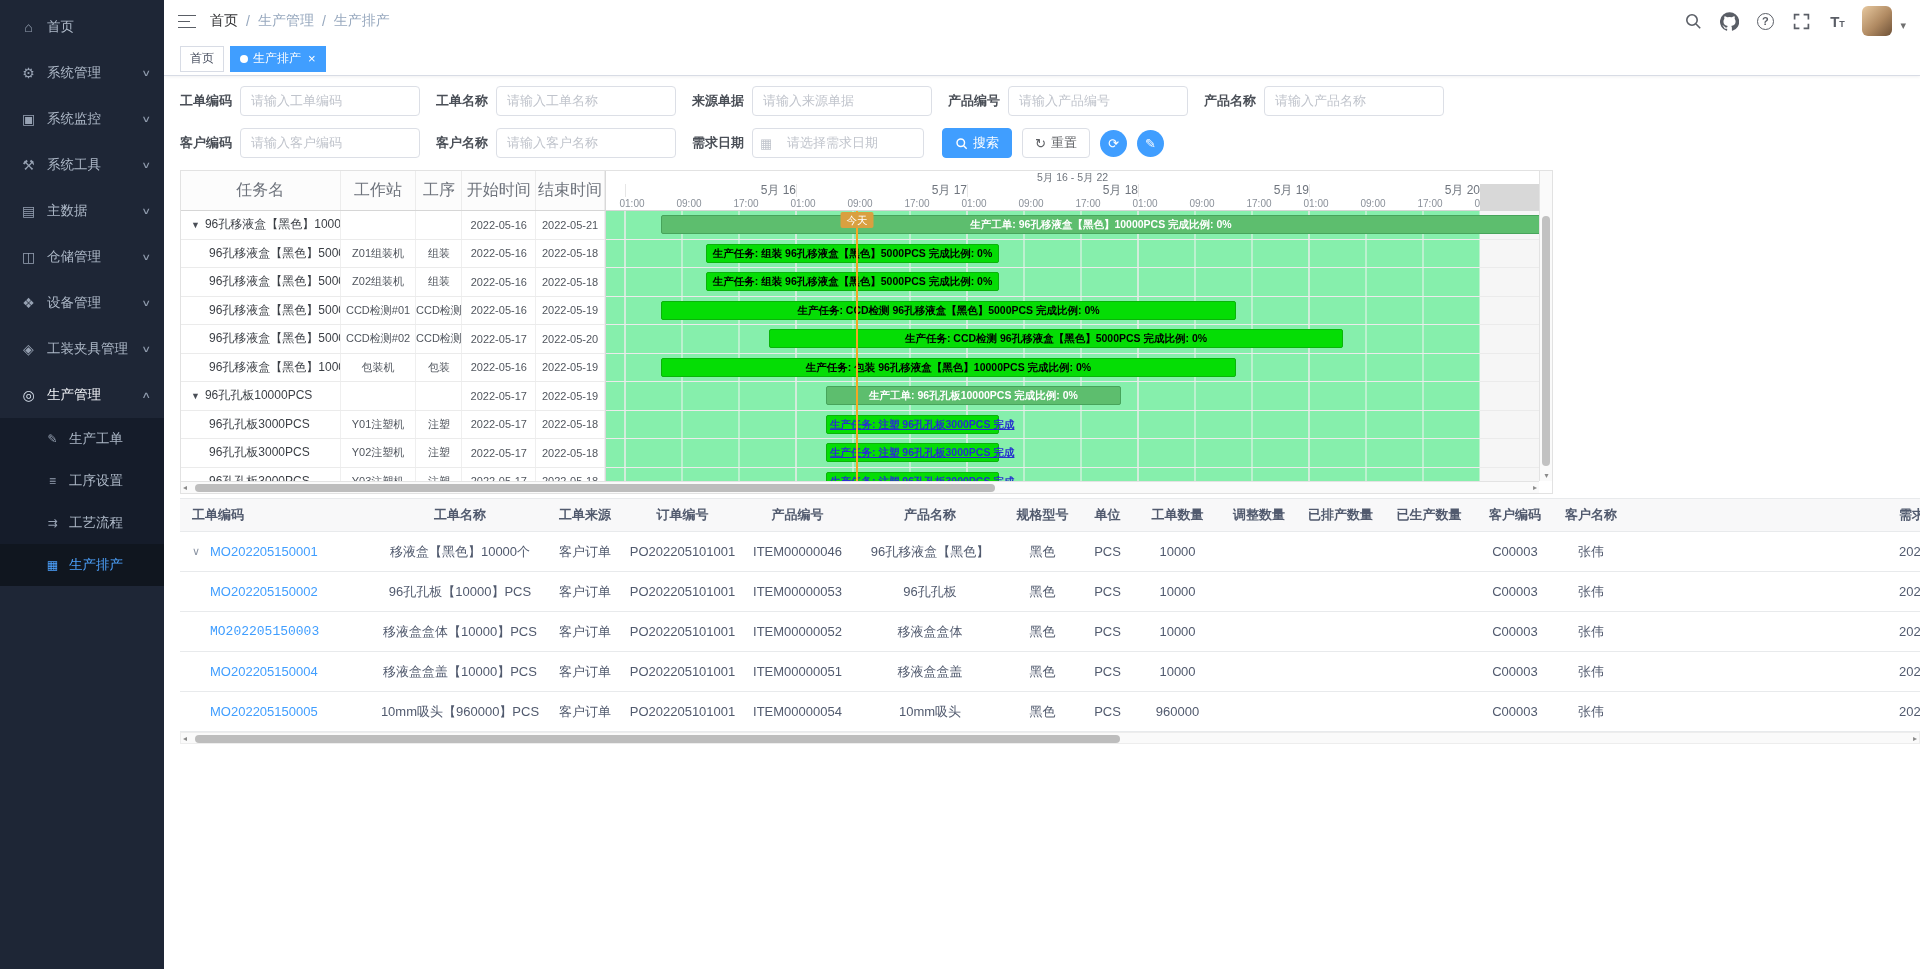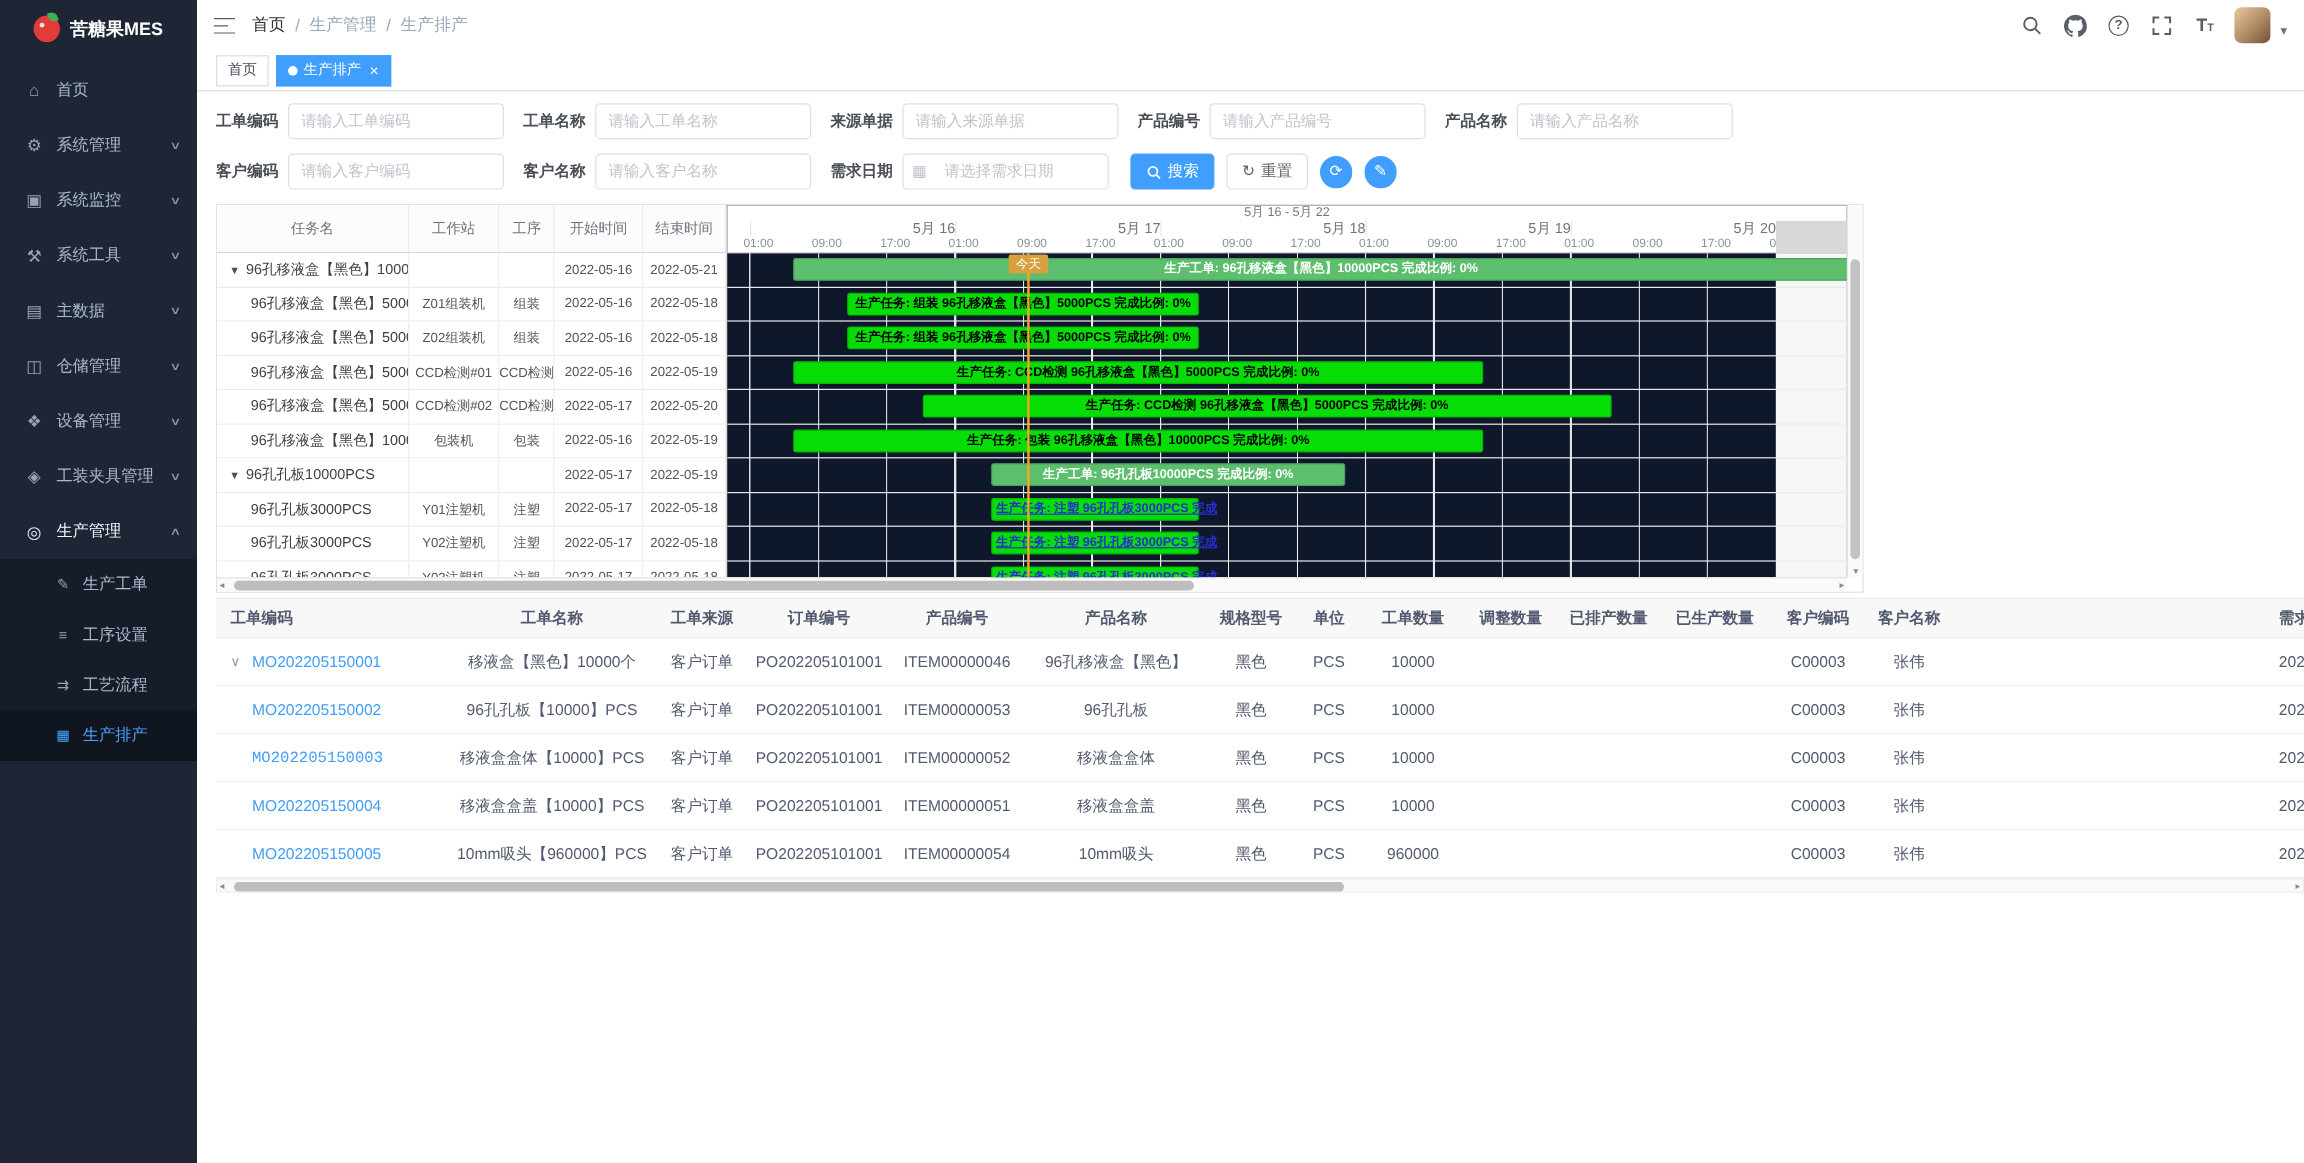--- a/index.html
+++ b/index.html
@@ -58,29 +58,29 @@
 .f-actions{display:flex;align-items:center;gap:10px;margin-left:2px}
 .btn{height:30px;border-radius:4px;font-size:13px;display:flex;align-items:center;gap:5px;padding:0 12px;cursor:pointer;border:1px solid transparent;font-family:inherit}
 .btn.primary{background:#409eff;color:#fff;border-color:#409eff}
 .btn.plain{background:#fff;color:#606266;border-color:#dcdfe6}
 .btn.circle{width:27px;height:27px;border-radius:50%;background:#409eff;color:#fff;justify-content:center;padding:0;font-size:13px}
 .ri{font-size:13px}
 
 .gantt{margin-top:12px;width:1373px;height:324px;position:relative;border:1px solid #e2e2e2;background:#fff}
 .g-grid{position:absolute;left:0;top:0;bottom:12px;width:425px;border-right:1px solid #d9d9d9;overflow:hidden;background:#fff}
 .g-grid-head{height:40px;display:flex;border-bottom:1px solid #d6d6d6;background:#fcfcfc}
-.gh-cell{display:flex;align-items:center;justify-content:center;font-size:12px;color:#6e737c;border-right:1px solid #ececec;height:100%}
+.gh-cell{display:flex;align-items:center;justify-content:center;font-size:16px;color:#6e737c;border-right:1px solid #ececec;height:100%}
 .gg-row{display:flex;height:28.5px;border-bottom:1px solid #ebebeb;cursor:pointer;background:#fff}
 .gg-cell{display:flex;align-items:center;border-right:1px solid #efefef;height:100%;overflow:hidden;white-space:nowrap}
 .gg-name{font-size:12px;color:#3b3f45}
 .gg-name.lvl0{padding-left:10px}
 .gg-name.lvl1{padding-left:28px}
 .tri{font-size:9px;color:#4a4f57;margin-right:5px}
 .gg-c{justify-content:center;font-size:11px;color:#51565e}
-.g-chart{position:absolute;left:425px;top:0;right:13px;bottom:12px;overflow:hidden;background:#0f172a}
+.g-chart{position:absolute;left:425px;top:0;right:13px;bottom:12px;overflow:hidden;background:#86efac}
 .g-scale{height:40px;position:relative;border-bottom:1px solid #d6d6d6;background:#fff}
 .sc-range{height:13px;text-align:center;font-size:10.5px;color:#6f757e;line-height:13px;position:relative;z-index:1}
 .sc-days{height:13px;position:relative;z-index:1}
 .day-cell{position:absolute;top:0;height:13px;border-left:1px solid #e6e6e6;text-align:right;font-size:12px;color:#6f757e;line-height:12px;white-space:nowrap}
 .sc-hours{height:14px;position:relative;z-index:1}
 .hour-lab{position:absolute;transform:translateX(-50%);font-size:10px;color:#8a9099;line-height:14px;white-space:nowrap}
 .sc-weekend{position:absolute;top:13px;height:27px;background:#d8d8d8;z-index:3}
 .g-body{position:absolute;top:40px;left:0;right:0;bottom:0;background-image:repeating-linear-gradient(to right,transparent 0 170px,#e7e7e7 170px 171px),repeating-linear-gradient(to right,transparent 0 56px,#f2f2f2 56px 57px);background-position:-151.5px 0,-37.5px 0}
 .body-weekend{position:absolute;top:0;bottom:0;background:#f6f6f6}
 .gc-row{height:28.5px;border-bottom:1px solid #ebebeb;position:relative}
@@ -106,24 +106,20 @@
 .t-hcell.left,.t-cell.left{justify-content:flex-start;padding-left:12px}
 .t-hcell.cut,.t-cell.cut{justify-content:flex-start;padding-left:272px}
 .chev{width:18px;color:#8a93a2;font-size:11px;display:inline-block}
 .link{color:#409eff;cursor:pointer}
 .t-hscroll{height:12px;width:1740px;background:#fafafa;border:1px solid #ededed;position:relative}
 </style>
 </head>
 <body>
 
 <aside class="sidebar">
-  <div class="logo">
-    <span class="logo-icon"></span>
-    <span class="logo-text">苦糖果MES</span>
-  </div>
   <nav class="menu">
       <div class="menu-item">
         <span class="mi-icon">⌂</span>
         <span class="mi-label">首页</span>
       </div>
       <div class="menu-item">
         <span class="mi-icon">⚙</span>
         <span class="mi-label">系统管理</span>
         <span class="mi-arrow">∨</span>
       </div>

